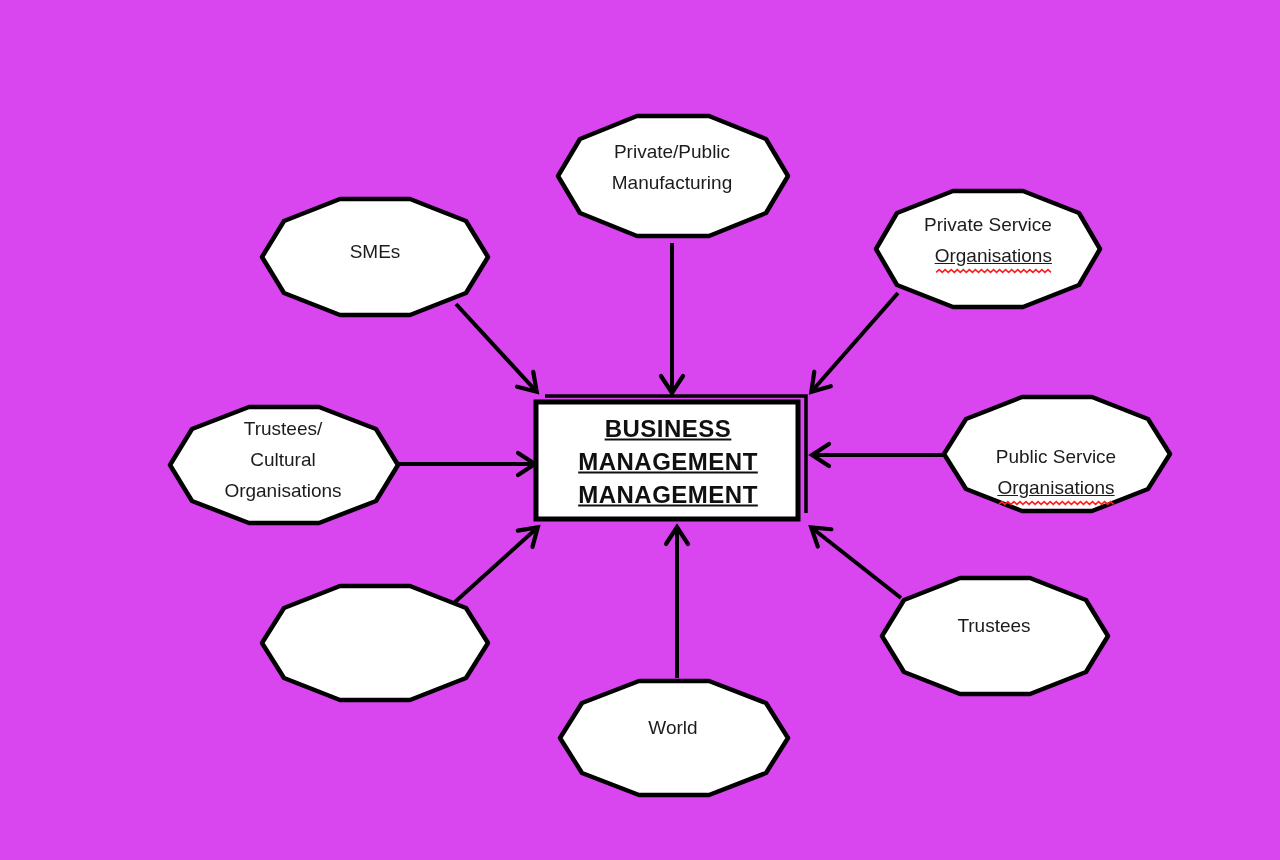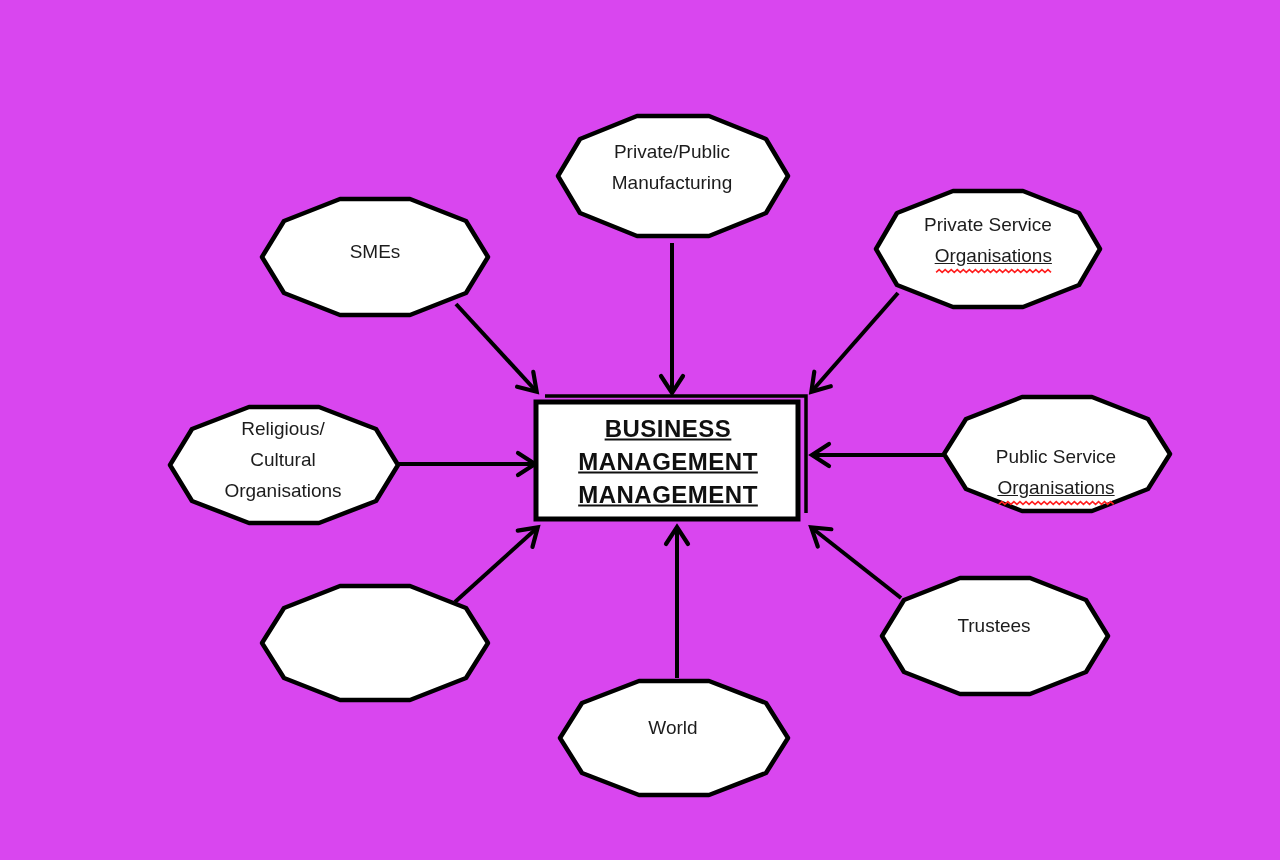--- a/index.html
+++ b/index.html
@@ -107,21 +107,21 @@
       <span class="word-wrap">
         <span class="underlined">Organisations</span>
         <svg class="squiggle" viewBox="0 0 152 6" preserveAspectRatio="none">
           <polyline points="0,5 4,1 8,5 12,1 16,5 20,1 24,5 28,1 32,5 36,1 40,5 44,1 48,5 52,1 56,5 60,1 64,5 68,1 72,5 76,1 80,5 84,1 88,5 92,1 96,5 100,1 104,5 108,1 112,5 116,1 120,5 124,1 128,5 132,1 136,5 140,1 144,5 148,1 152,5" fill="none" stroke="#ff1f1f" stroke-width="1.6" vector-effect="non-scaling-stroke"></polyline>
         </svg>
       </span>
     </div>
   </div>
 
   <div class="node-label" style="left:283px; top:459px;">
-    <div>Religious/</div>
+    <div>Trustees/</div>
     <div>Cultural</div>
     <div>Organisations</div>
   </div>
 
   <div class="node-label" style="left:1056px; top:472px;">
     <div>Public Service</div>
     <div>
       <span class="word-wrap">
         <span class="underlined">Organisations</span>
         <svg class="squiggle" viewBox="0 0 152 6" preserveAspectRatio="none">

